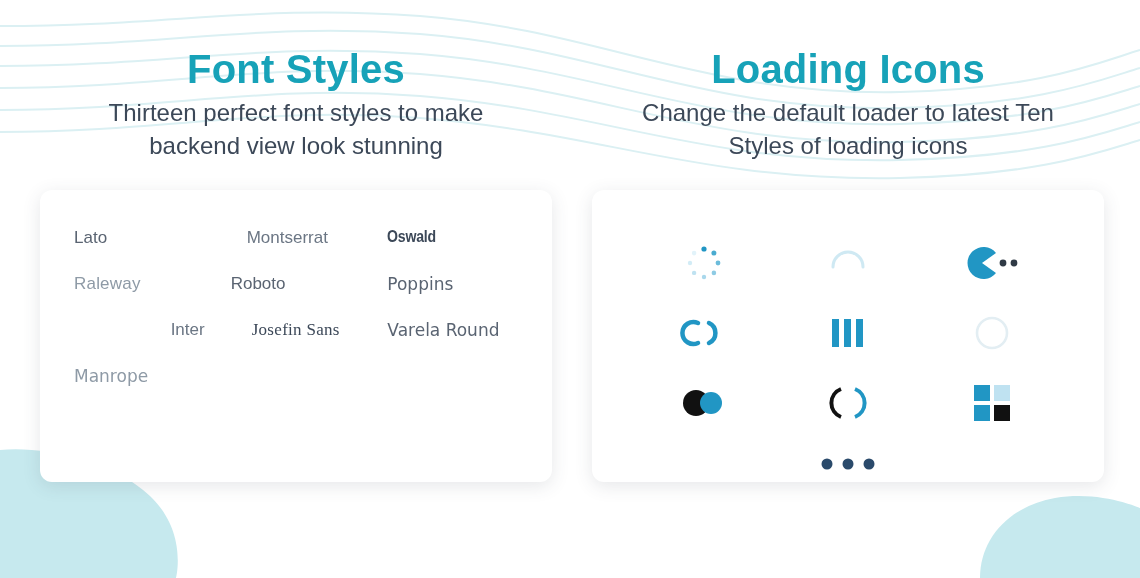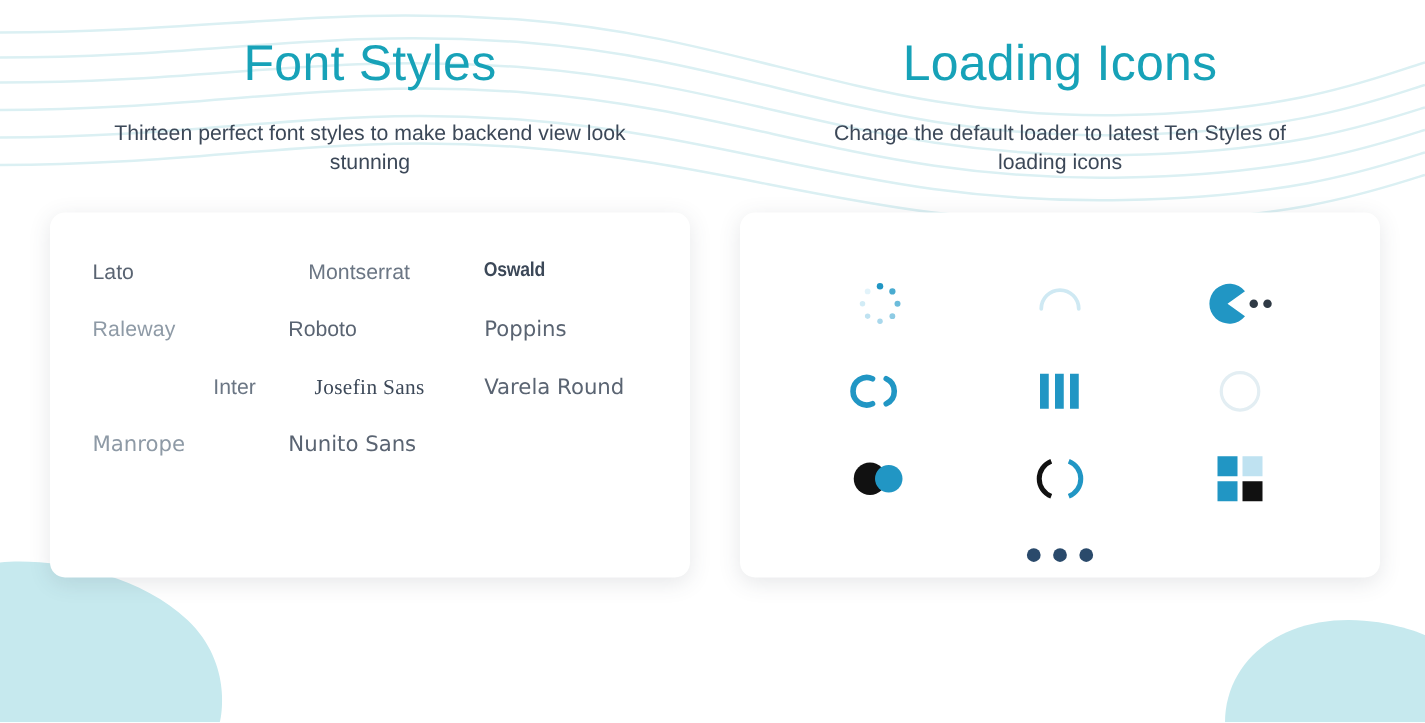--- a/index.html
+++ b/index.html
@@ -42,31 +42,31 @@
     z-index: 2;
   }
   .column {
     flex: 1 1 0;
     display: flex;
     flex-direction: column;
     align-items: center;
   }
 
   .col-title {
-    margin-top: 28px;
+    margin-top: 46px;
     font-size: 40px;
-    font-weight: normal;
+    font-weight: bold;
     color: #17a2b8;
     letter-spacing: .2px;
     text-align: center;
     line-height: 1.15;
   }
   .col-sub {
-    margin-top: 21px;
-    font-size: 17px;
+    margin-top: 4px;
+    font-size: 24px;
     line-height: 1.38;
     color: #3c4858;
     text-align: center;
     max-width: 420px;
   }
 
   
   .card {
     margin-top: 28px;
     width: 512px;
@@ -158,21 +158,20 @@
           <div class="font-item f-lato">Lato</div>
           <div class="font-item f-montserrat">Montserrat</div>
           <div class="font-item f-oswald">Oswald</div>
           <div class="font-item f-raleway">Raleway</div>
           <div class="font-item f-roboto">Roboto</div>
           <div class="font-item f-poppins">Poppins</div>
           <div class="font-item f-inter">Inter</div>
           <div class="font-item f-josefin">Josefin Sans</div>
           <div class="font-item f-varela">Varela Round</div>
           <div class="font-item f-manrope">Manrope</div>
-          <div class="font-item f-nunito">Nunito Sans</div>
         </div>
       </div>
     </div>
 
     <div class="column">
       <div class="col-title">Loading Icons</div>
       <div class="col-sub">Change the default loader to latest Ten Styles of loading icons</div>
 
       <div class="card loaders">
         <div class="loader-grid">

